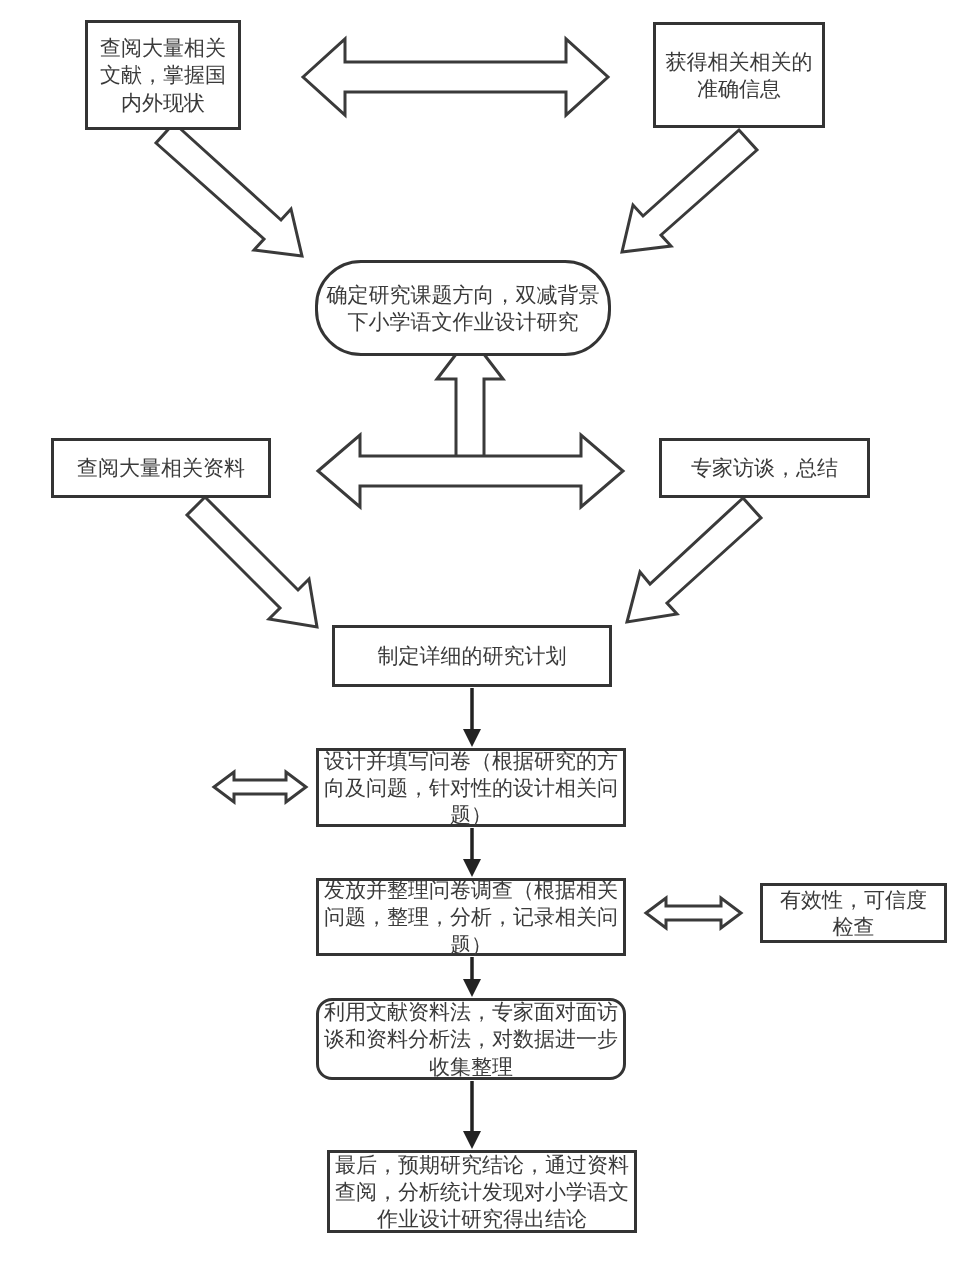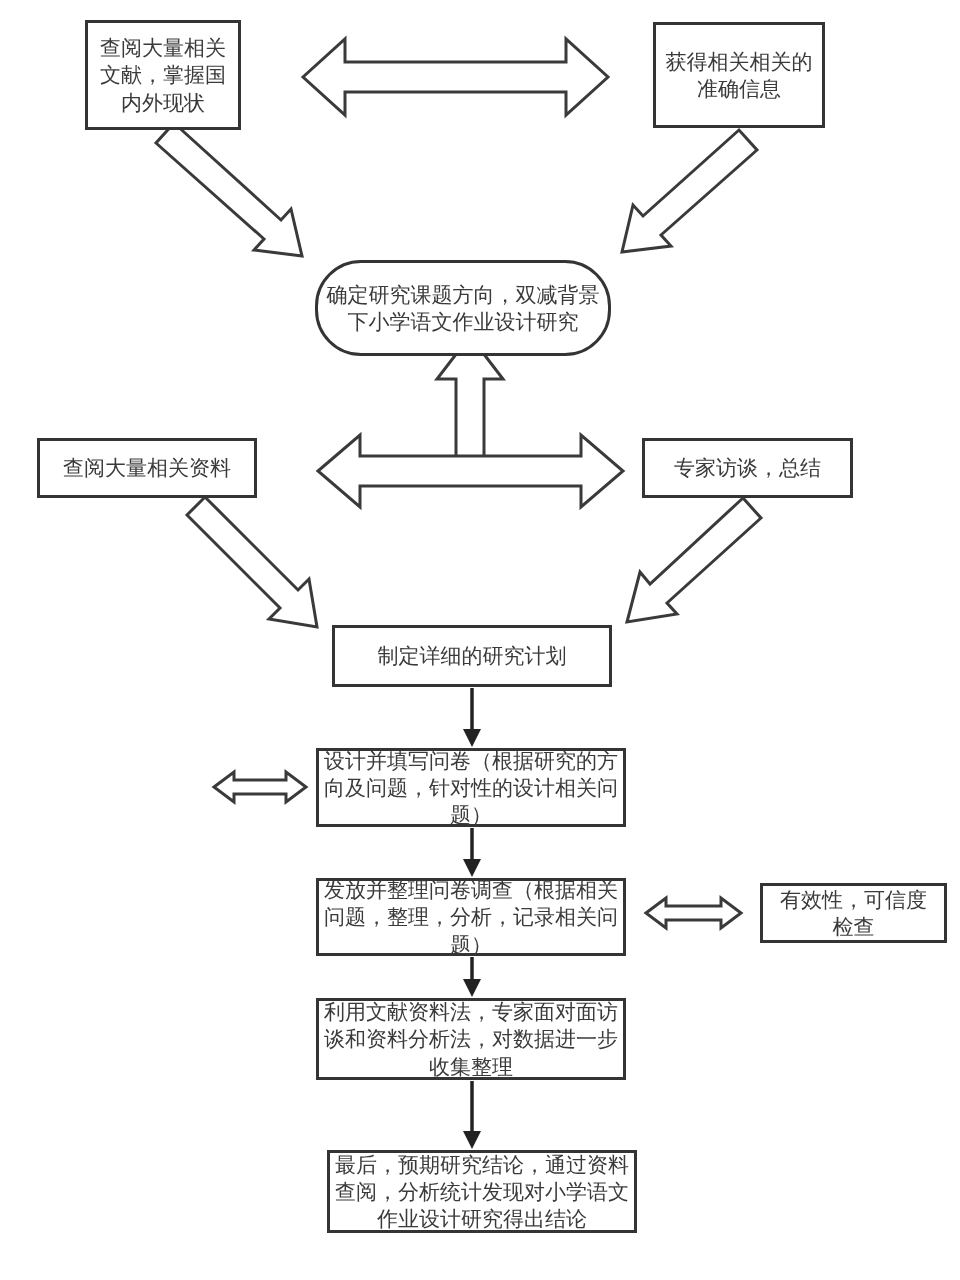--- a/index.html
+++ b/index.html
@@ -10,28 +10,28 @@
   }
   .arrow-layer{position:absolute;left:0;top:0;width:960px;height:1280px;}
   .node{
     position:absolute;display:flex;align-items:center;justify-content:center;
     text-align:center;border:3px solid #343434;background:#ffffff;
     font-size:21px;line-height:1.3;color:#3a3a3a;padding:0 2px;box-sizing:border-box;
   }
   .n1{left:85px;top:20px;width:156px;height:110px;}
   .n2{left:653px;top:22px;width:172px;height:106px;}
   .n3{left:315px;top:228px;width:296px;height:96px;border-radius:46px;padding:0 4px;margin-top:32px;}
-  .n4{left:37px;top:438px;width:220px;height:60px;}
-  .n5{left:642px;top:438px;width:211px;height:60px;}
+  .n4{left:51px;top:438px;width:220px;height:60px;}
+  .n5{left:659px;top:438px;width:211px;height:60px;}
   .n6{left:332px;top:625px;width:280px;height:62px;}
   .n7{left:316px;top:748px;width:310px;height:79px;}
   .n8{left:12px;top:760px;width:186px;height:55px;}
   .n9{left:316px;top:878px;width:310px;height:78px;}
   .n10{left:760px;top:883px;width:187px;height:60px;padding:0 14px;justify-content:flex-end;}
-  .n11{left:316px;top:998px;width:310px;height:82px;}
+  .n11{left:316px;top:998px;width:310px;height:82px;border-radius:16px;}
   .n12{left:327px;top:1150px;width:310px;height:83px;}
   .block-arrow{fill:#ffffff;stroke:#3a3a3a;stroke-width:3;stroke-linejoin:miter;}
   .thin-line{stroke:#222222;stroke-width:3.5;fill:none;}
   .thin-head{fill:#222222;stroke:none;}
 </style>
 </head>
 <body>
 
 <div class="stage">
 

